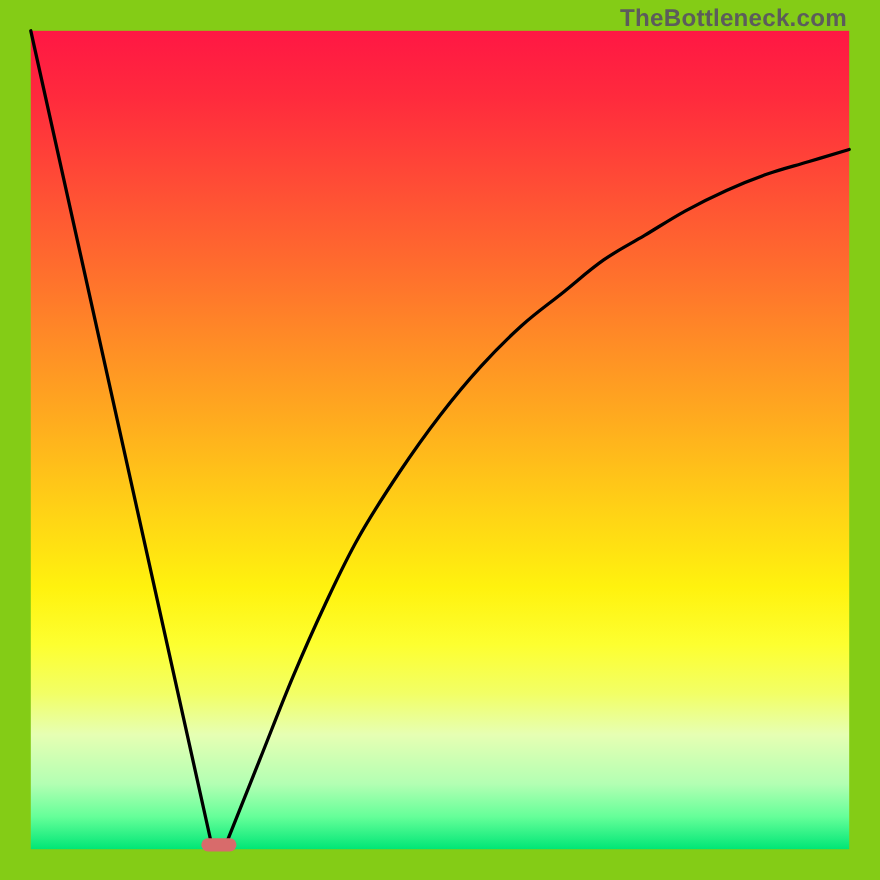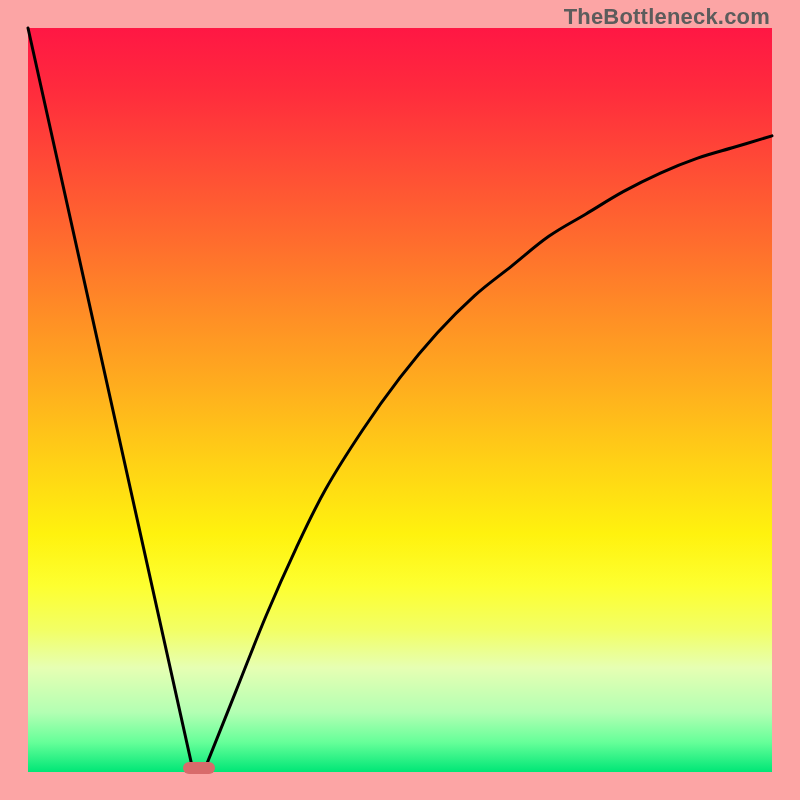--- a/index.html
+++ b/index.html
@@ -9,21 +9,21 @@
     height: 800px;
     background: #000;
     overflow: hidden;
   }
   .frame {
     position: absolute;
     left: 0;
     top: 0;
     width: 800px;
     height: 800px;
-    background: #fca5a5;
+    background: #84cc16;
   }
   .plot-area {
     position: absolute;
     left: 28px;
     top: 28px;
     width: 744px;
     height: 744px;
     background: linear-gradient(to bottom,
       #ff1744 0%,
       #ff2a3d 8%,

